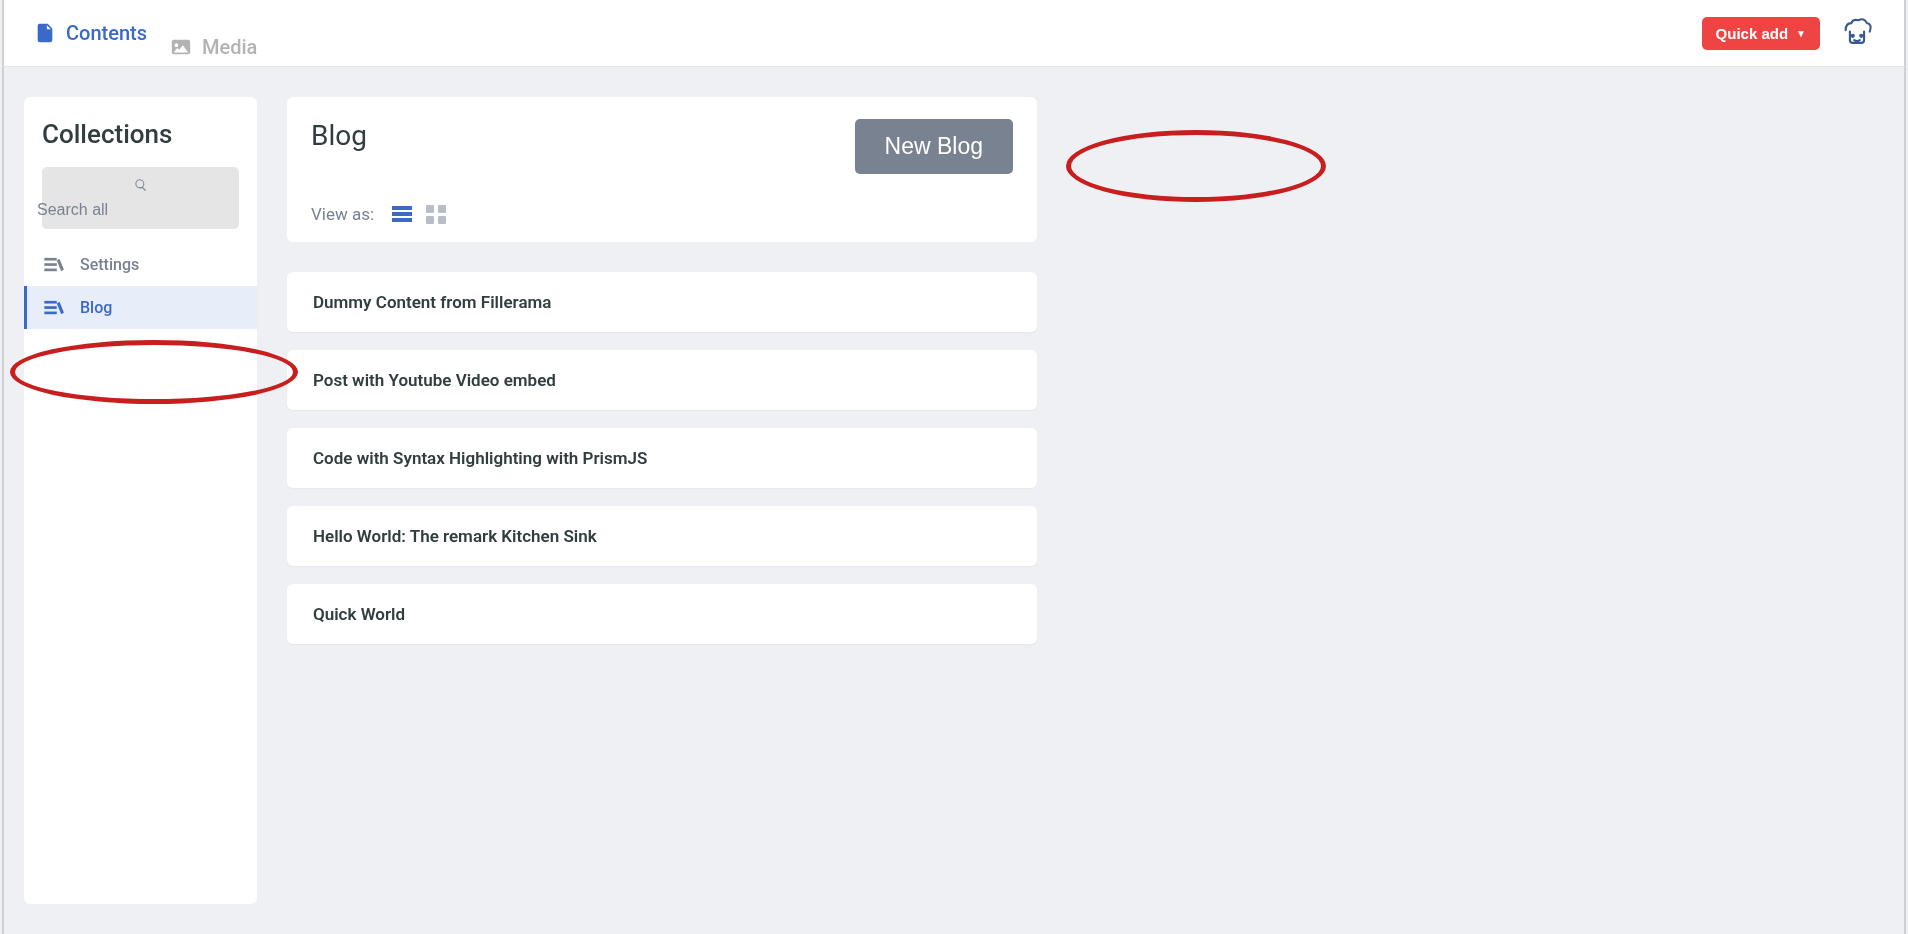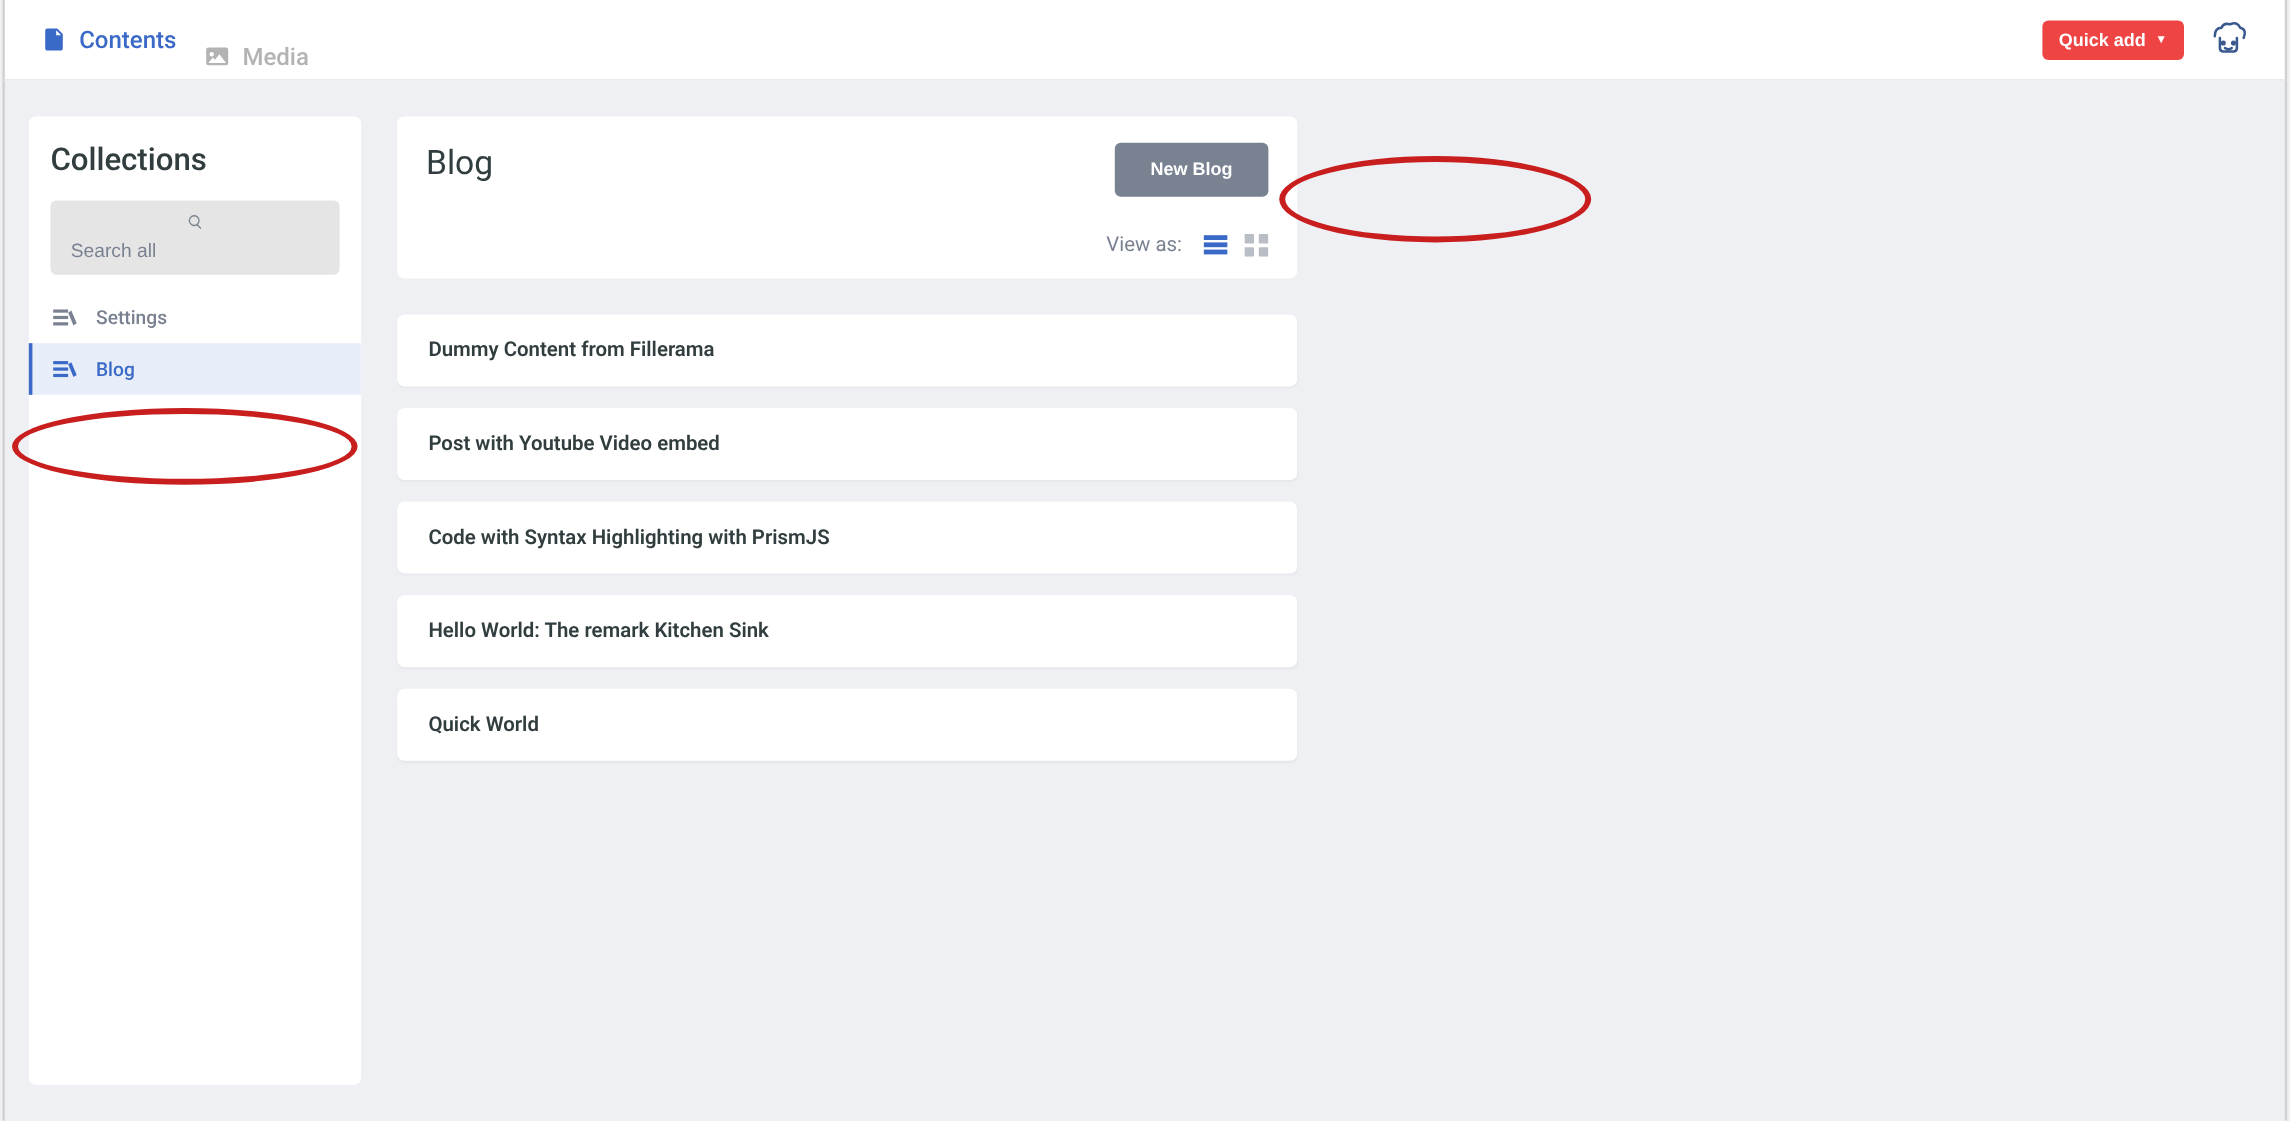--- a/index.html
+++ b/index.html
@@ -11,37 +11,37 @@
     .nav-item.active { color: #3a69c7; }
     .nav-item.inactive { color: #b3b3b3; margin-top: 28px; }
     .nav-icon { width: 22px; height: 22px; display: inline-flex; align-items: center; justify-content: center; }
     .topbar-right { display: flex; align-items: center; gap: 20px; }
     .quick-add-btn { background: #ef4444; color: #fff; border: none; border-radius: 5px; padding: 8px 14px; font-size: 15px; font-weight: 600; cursor: pointer; display: flex; align-items: center; gap: 8px; }
     .quick-add-btn .caret { font-size: 10px; }
     .logo-icon { width: 34px; height: 34px; color: #3a5a8f; }
     
     .content-area { display: flex; padding: 30px 20px; gap: 30px; border-left: 2px solid #d0d0d0; border-right: 2px solid #d0d0d0; margin: 0 2px; min-height: calc(100% - 67px);}
     
-    .sidebar { width: 277px; background: #fff; border-radius: 6px; overflow: visible; padding: 22px 0 18px 0; position: relative; }
+    .sidebar { width: 233px; background: #fff; border-radius: 6px; overflow: visible; padding: 22px 0 18px 0; position: relative; }
     .sidebar-title { font-size: 26px; font-weight: 500; color: #313d3e; padding: 0 18px 18px; }
     .search-box { margin: 0 18px 14px; background: #e5e5e5; border-radius: 5px; display: flex; align-items: center; padding: 10px 28px; gap: 10px; flex-direction: column; }
     .search-box input { border: none; background: transparent; font-size: 16px; color: #7a8291; outline: none; flex: 1; }
     .search-box input::placeholder { color: #7a8291; }
     .search-icon { color: #7a8291; width: 14px; height: 14px; }
     .sidebar-item { display: flex; align-items: center; gap: 14px; padding: 12px 20px; font-size: 16px; font-weight: 500; cursor: pointer; }
     .sidebar-item.plain { color: #7a8291; }
     .sidebar-item.active { color: #3a69c7; background: #e8eef9; border-left: 3px solid #3a69c7; padding-left: 17px; }
     .collection-icon { width: 22px; height: 16px; }
     
     .main-panel { width: 750px; }
     .header-card { background: #fff; border-radius: 6px; padding: 22px 24px 18px; margin-bottom: 30px; }
     .header-row { display: flex; justify-content: space-between; align-items: flex-start; }
     .page-title { font-size: 28px; font-weight: 400; color: #313d3e; }
-    .new-btn { background: #798291; color: #fff; border: none; border-radius: 5px; padding: 14px 30px; font-size: 15px; font-weight: 700; cursor: pointer; text-align: center; }
-    .view-row { display: flex; justify-content: flex-end; align-items: center; gap: 18px; margin-top: 30px; }
+    .new-btn { background: #798291; color: #fff; border: none; border-radius: 5px; padding: 14px 30px; font-size: 23px; font-weight: 400; cursor: pointer; text-align: center; }
+    .view-row { display: flex; justify-content: flex-start; align-items: center; gap: 18px; margin-top: 30px; }
     .view-label { color: #7a8291; font-size: 17px; }
     .view-icons { display: flex; gap: 14px; align-items: center;}
     .view-icon { width: 20px; height: 20px; cursor: pointer; }
     .view-icon.list { color: #3a69c7; }
     .view-icon.grid { color: #b9bec6; }
     
     .entry-card { background: #fff; border-radius: 6px; padding: 20px 26px; margin-bottom: 18px; font-size: 17px; font-weight: 600; color: #313d3e; cursor: pointer; box-shadow: 0 1px 2px rgba(0,0,0,0.04);}
     
     .annot-oval { position: absolute; border: 5px solid #c81e1e; border-radius: 50%; pointer-events: none; }
     .annot1 { left: 10px; top: 340px; width: 288px; height: 64px; }

